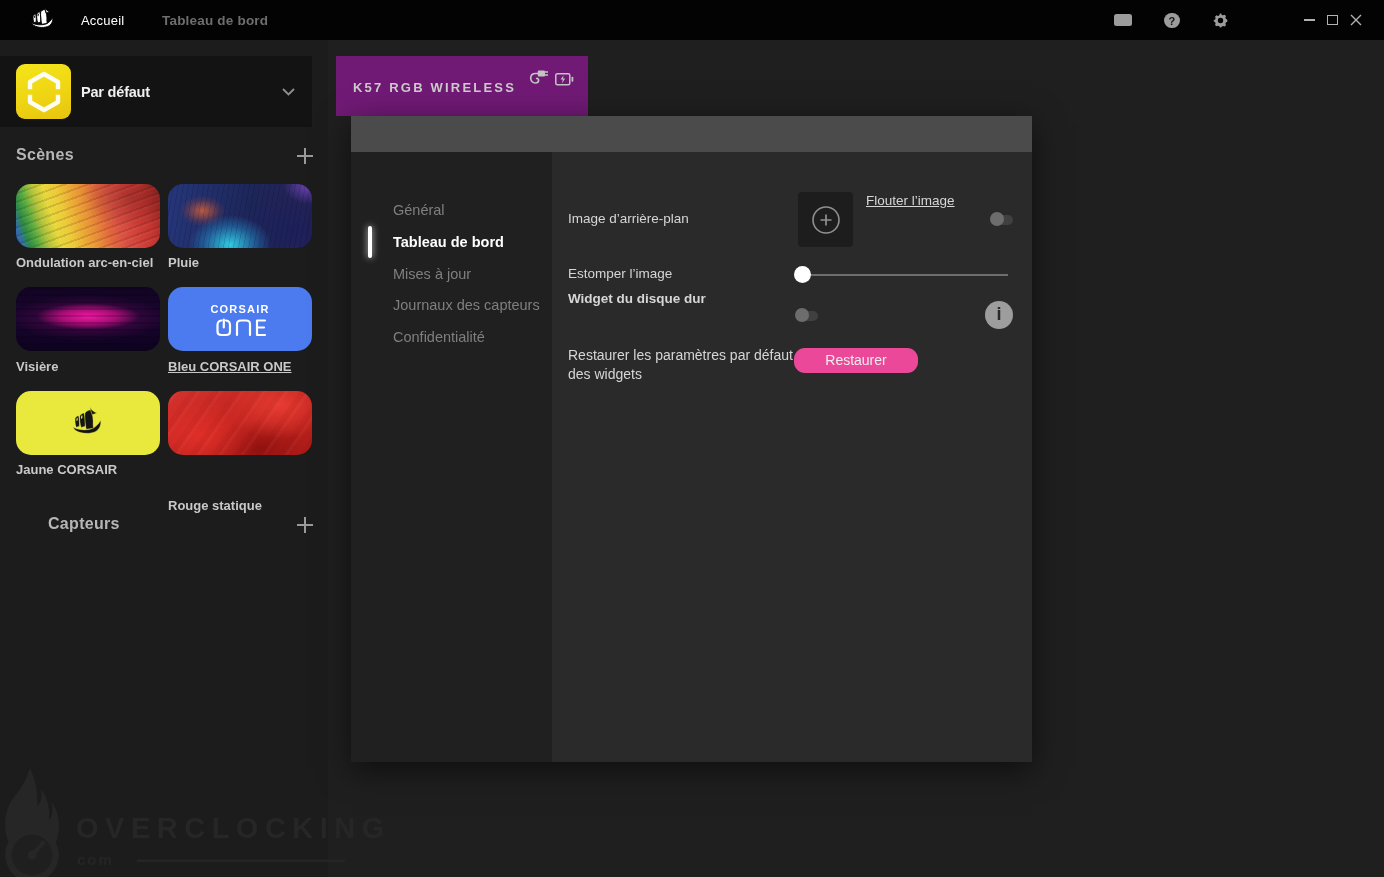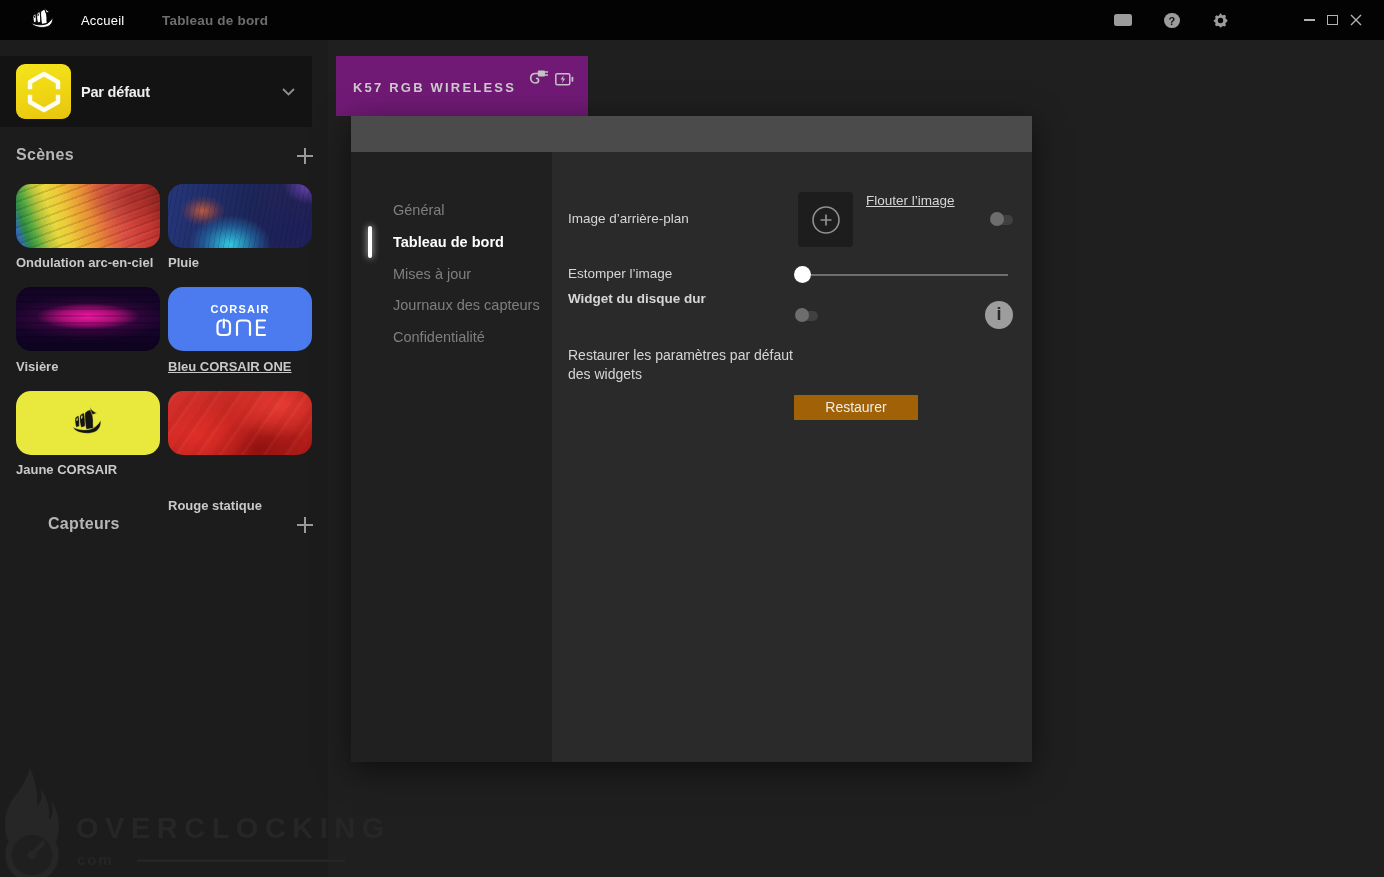--- a/index.html
+++ b/index.html
@@ -157,21 +157,21 @@
   <div class="mlab" style="top:150px;">Estomper l’image</div>
   <div style="position:absolute;left:451px;top:157.5px;width:206px;height:2px;background:#6e6e6e;"></div>
   <div style="position:absolute;left:443px;top:150px;width:17px;height:17px;border-radius:50%;background:#fff;"></div>
 
   <div class="mlab" style="top:175px;font-weight:bold;">Widget du disque dur</div>
   <div style="position:absolute;left:445px;top:194.5px;width:22px;height:10px;border-radius:5px;background:#404041;"></div>
   <div style="position:absolute;left:444px;top:192px;width:14px;height:14px;border-radius:50%;background:#6d6d6d;"></div>
   <div style="position:absolute;left:634px;top:185px;width:28px;height:28px;border-radius:50%;background:#9d9d9d;color:#292929;font-size:18px;font-weight:700;text-align:center;line-height:27px;">i</div>
 
   <div class="mlab" style="top:230px;font-size:14px;line-height:19px;">Restaurer les paramètres par défaut<br>des widgets</div>
-  <div style="position:absolute;left:443px;top:232px;width:124px;height:25px;background:#a16207;border-radius:1px;color:#ededed;font-size:14px;text-align:center;line-height:25px;margin-top:47px;">Restaurer</div>
+  <div style="position:absolute;left:443px;top:232px;width:124px;height:25px;background:#ec4899;border-radius:11px;color:#ededed;font-size:14px;text-align:center;line-height:25px;">Restaurer</div>
 
 </div>
 <div id="wm">
   <svg width="420" height="115" viewBox="0 0 420 115">
     <g fill="#262626">
       <path d="M30 6 Q25 22 15 34 Q5 46 5 62 Q5 83 20 94 L45 94 Q59 83 59 64 Q59 50 51 39 Q55 52 49 58 Q51 41 41 27 Q43 40 37 44 Q39 26 30 6 Z"></path>
       <circle cx="32" cy="93" r="23.5" fill="#1f1f1f"></circle>
       <circle cx="32" cy="93" r="23.5" fill="none" stroke="#262626" stroke-width="6.5"></circle>
       <path d="M32 93 L43 81" stroke="#262626" stroke-width="4.5" stroke-linecap="round"></path>
       <circle cx="32" cy="93" r="4.5"></circle>

